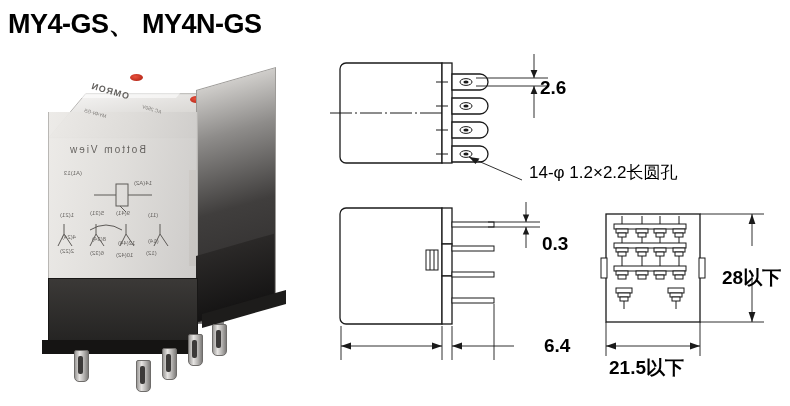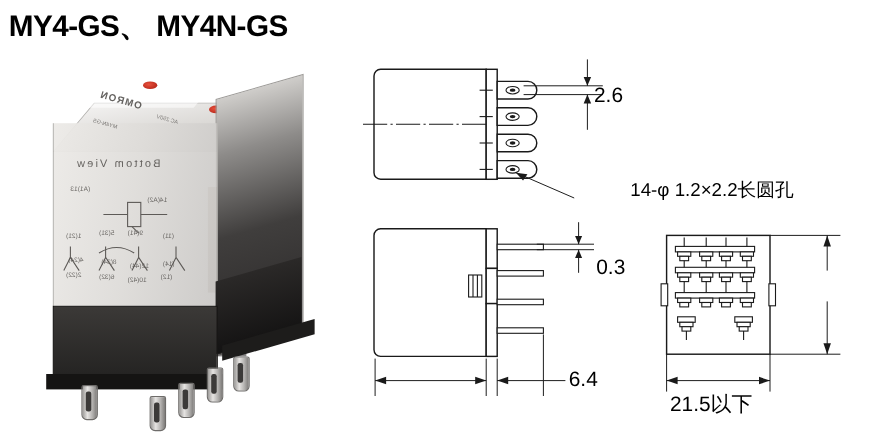--- a/index.html
+++ b/index.html
@@ -222,28 +222,28 @@
   }
   .ln-ext { stroke: #1a1a1a; stroke-width: 0.9; fill: none; }
   .fillw { fill: #ffffff; }
 
   .dimtext {
     position: absolute;
     font-size: 19px;
     color: #000;
     white-space: nowrap;
     font-family: "Liberation Sans", sans-serif;
+    font-weight: bold;
   }
   .notetext {
     position: absolute;
     font-size: 17px;
     color: #000;
     white-space: nowrap;
     font-family: "Liberation Sans", sans-serif;
-    margin-left: 44px;
   }
 </style>
 </head>
 <body>
 
 <div id="page">
 
   <div id="title">MY4-GS、 MY4N-GS</div>
 
   <div id="photo">
@@ -415,21 +415,21 @@
     <g class="ln-ext">
       <line x1="116" y1="150" x2="158" y2="150"></line>
       <line x1="158" y1="150" x2="178" y2="150"></line>
       <path d="M116 150 l10 -3.4 v6.8 z" fill="#1a1a1a" stroke="none"></path>
     </g>
   </svg>
 
   <div class="dimtext" style="left:542px; top:233px;">0.3</div>
 
 
-  <div class="dimtext" style="left:517px; top:335px;">6.4</div>
+  <div class="dimtext" style="left:544px; top:335px;">6.4</div>
 
   <svg class="draw" style="left:600px; top:196px;" width="190" height="180">
 
     <rect class="ln fillw" x="6" y="18" width="94" height="108"></rect>
 
     <rect class="ln-thin fillw" x="1" y="62" width="6" height="20"></rect>
     <rect class="ln-thin fillw" x="99" y="62" width="6" height="20"></rect>
 
     <g>
 
@@ -517,16 +517,17 @@
       <line x1="100" y1="126" x2="100" y2="160"></line>
     </g>
 
     <g class="ln-ext">
       <line x1="6" y1="150" x2="100" y2="150"></line>
       <path d="M6 150 l10 -3.4 v6.8 z" fill="#1a1a1a" stroke="none"></path>
       <path d="M100 150 l-10 -3.4 v6.8 z" fill="#1a1a1a" stroke="none"></path>
     </g>
   </svg>
 
+  <div class="dimtext" style="left:722px; top:265px;">28以下</div>
 
   <div class="dimtext" style="left:609px; top:355px;">21.5以下</div>
 
 </div>
 
 </body></html>

